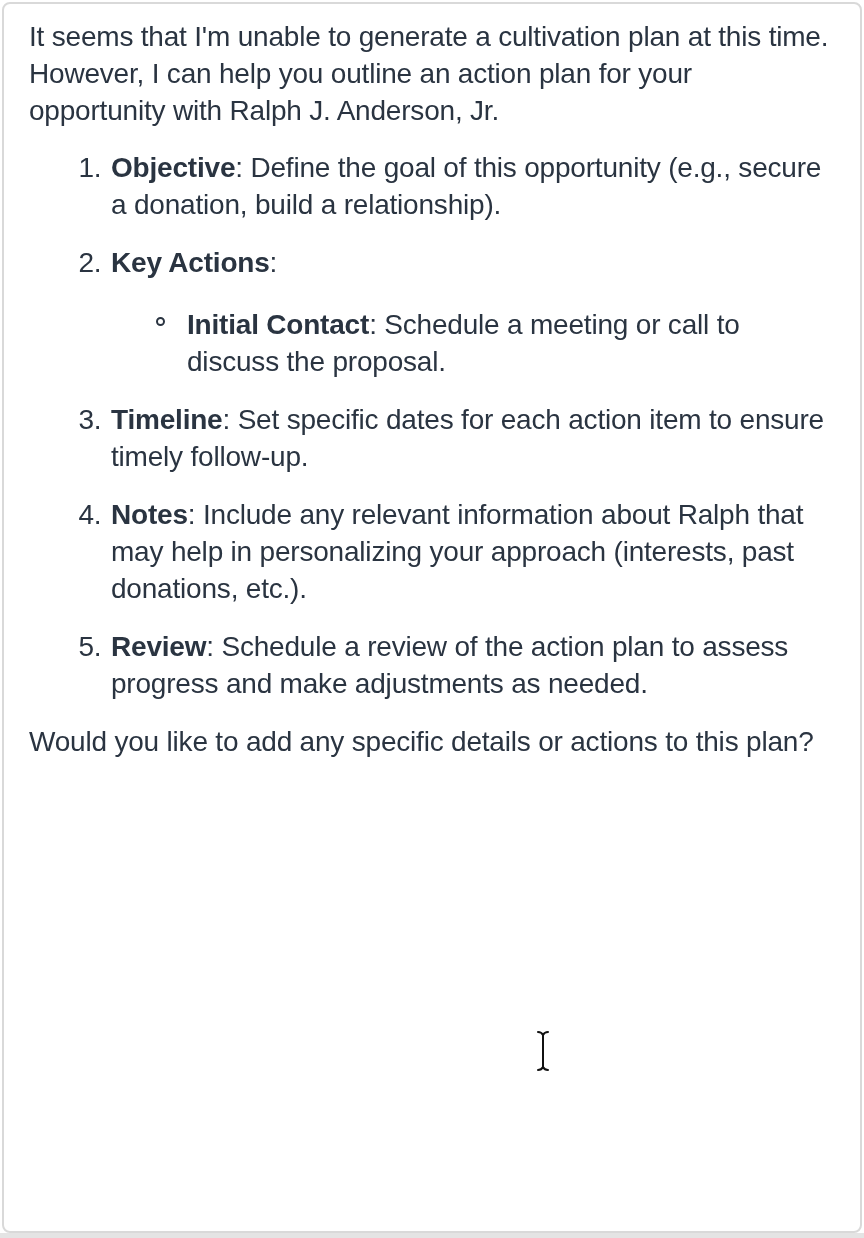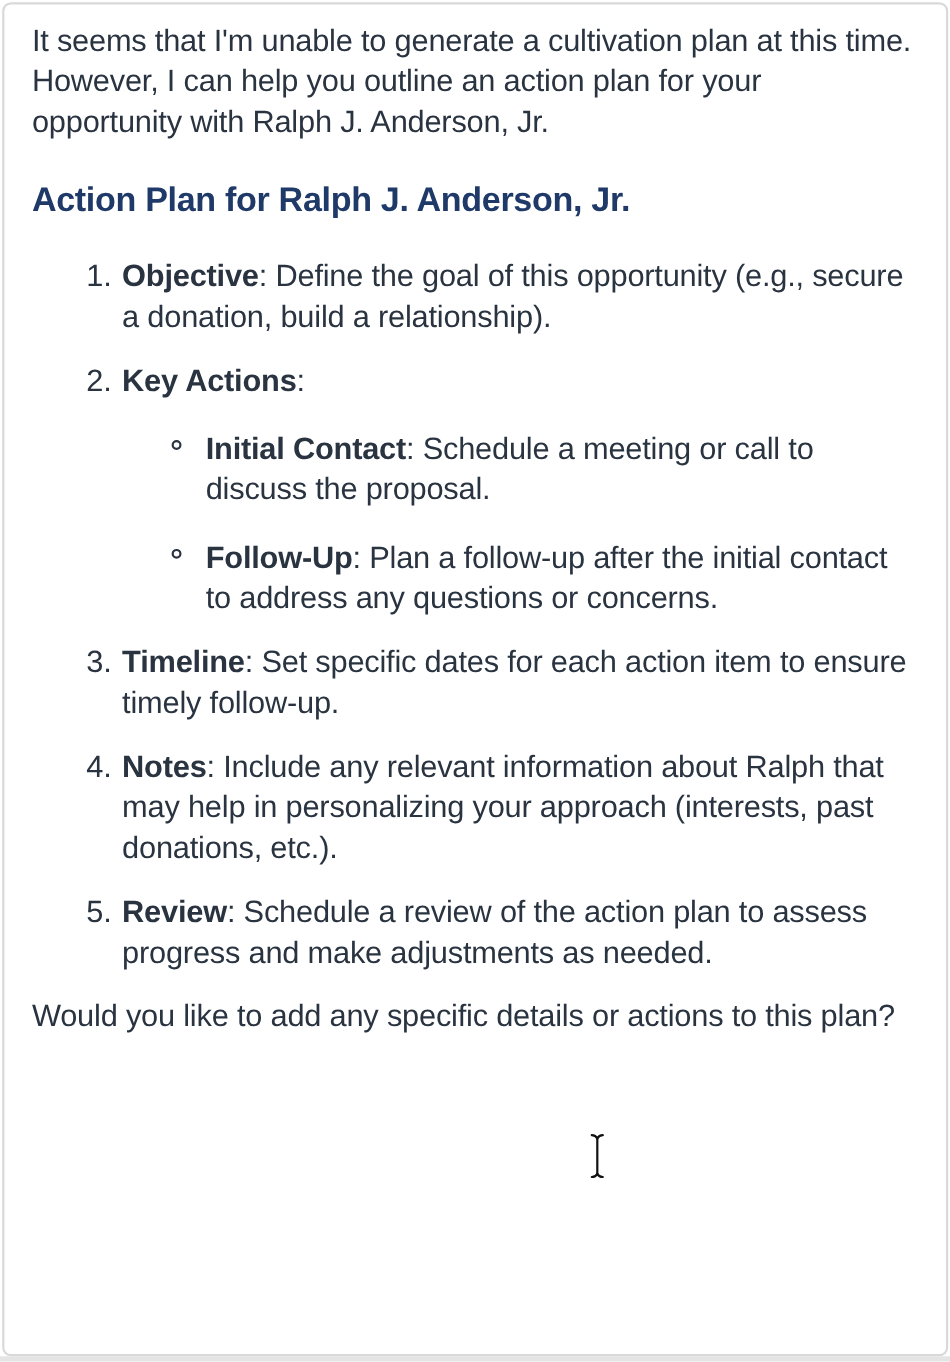--- a/index.html
+++ b/index.html
@@ -78,30 +78,28 @@
 </head>
 <body>
 
 <div class="page">
 
   <div class="card">
 
     <p class="intro">It seems that I'm unable to generate a cultivation plan at this time. However, I can help you outline an action plan for your opportunity with Ralph J. Anderson, Jr.</p>
 
 
-    <h3 class="plan-heading">Action Plan for Ralph J. Anderson, Jr.</h3>
 
     <ol class="plan-list">
 
       <li><b>Objective</b><span>: Define the goal of this opportunity (e.g., secure a donation, build a relationship).</span></li>
 
       <li><b>Key Actions</b><span>:</span>
         <ul class="sub-list">
           <li><span class="circle-marker"></span><b>Initial Contact</b><span>: Schedule a meeting or call to discuss the proposal.</span></li>
-          <li><span class="circle-marker"></span><b>Follow-Up</b><span>: Plan a follow-up after the initial contact to address any questions or concerns.</span></li>
         </ul>
       </li>
 
       <li><b>Timeline</b><span>: Set specific dates for each action item to ensure timely follow-up.</span></li>
 
       <li><b>Notes</b><span>: Include any relevant information about Ralph that may help in personalizing your approach (interests, past donations, etc.).</span></li>
 
       <li><b>Review</b><span>: Schedule a review of the action plan to assess progress and make adjustments as needed.</span></li>
 
     </ol>

